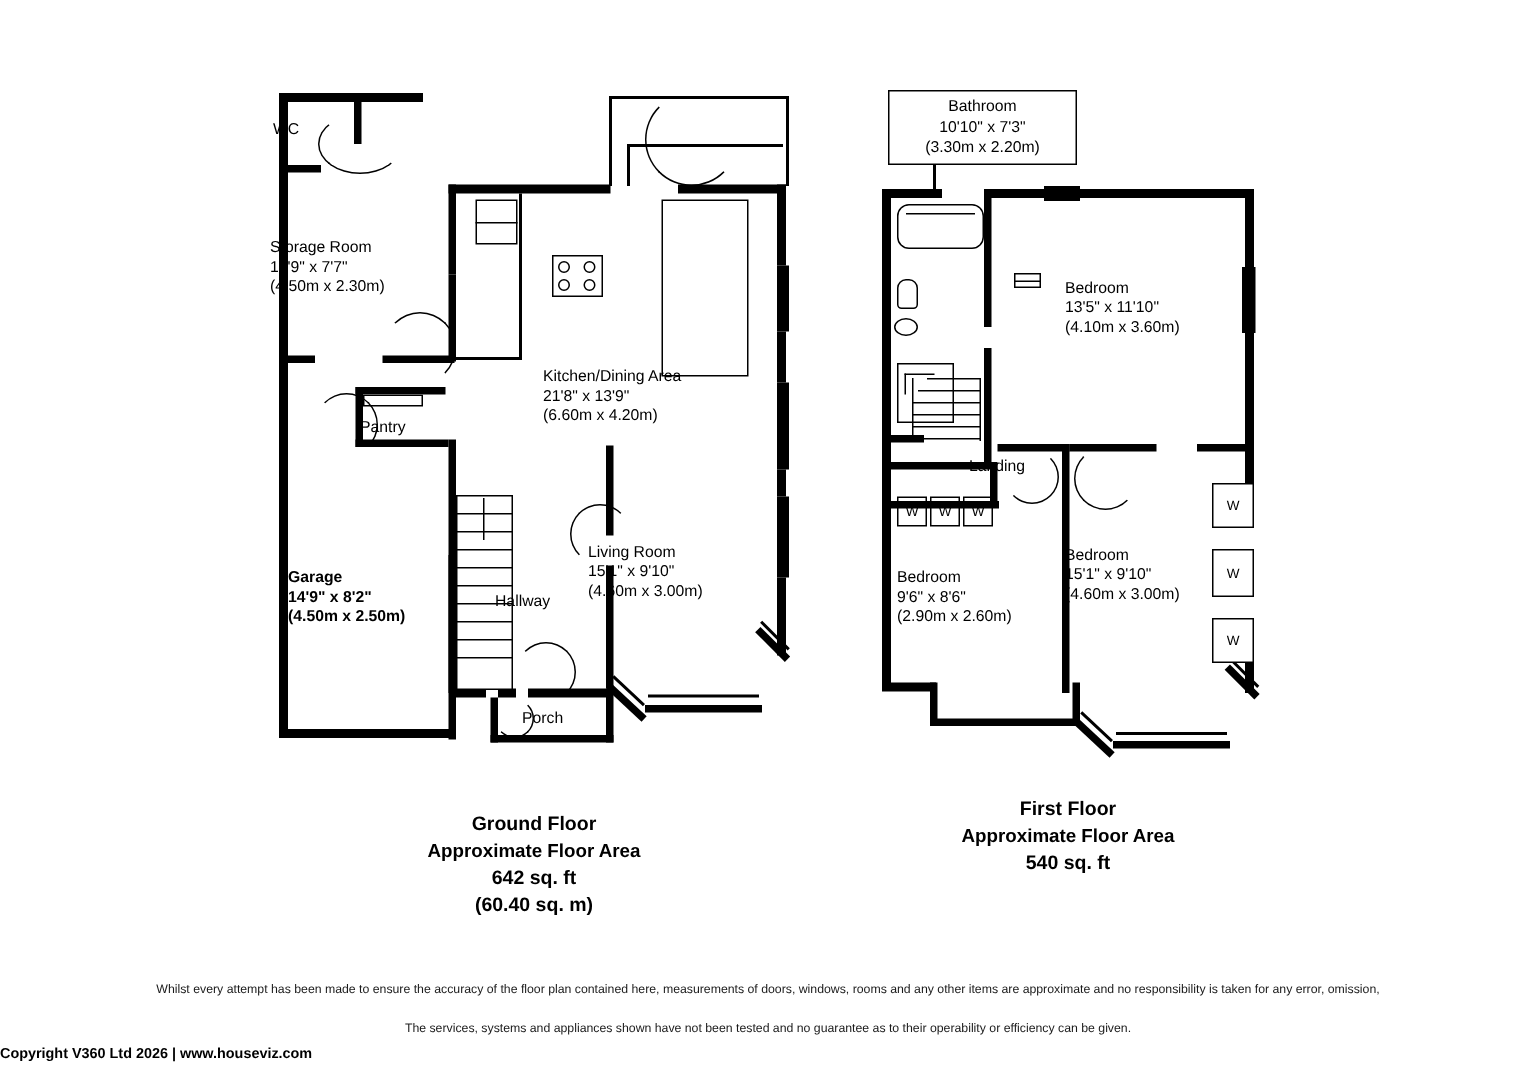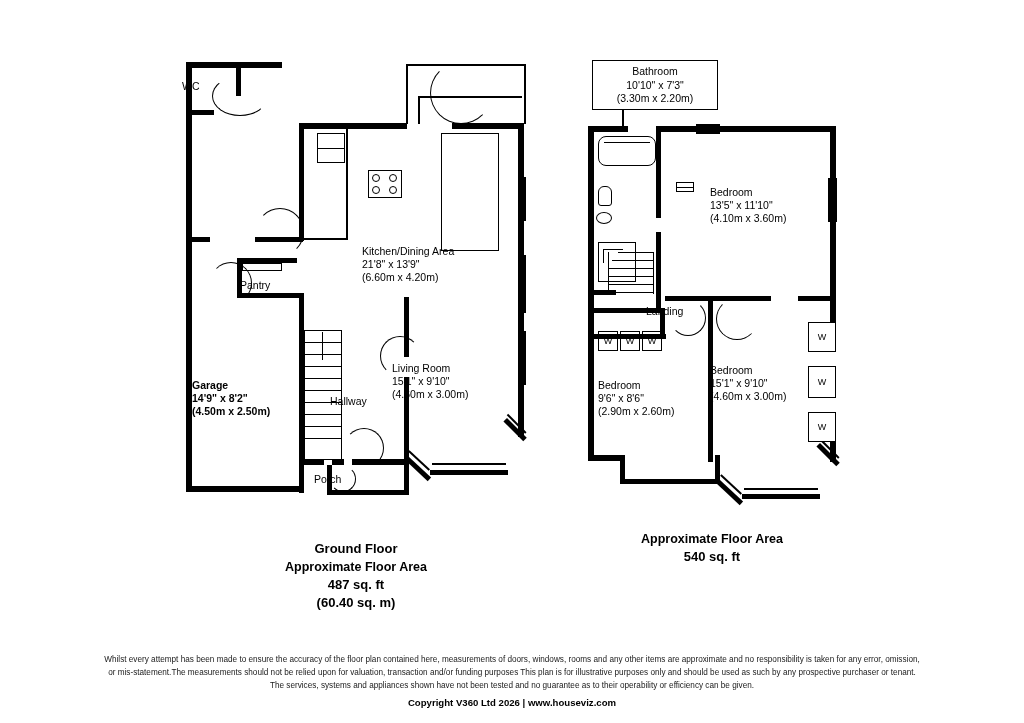--- a/index.html
+++ b/index.html
@@ -93,21 +93,21 @@
     width: 1024px;
     text-align: center;
     font-size: 8.2px;
     line-height: 11.5px;
     color: #1a1a1a;
   }
   .copyright {
     position: absolute;
     left: 0;
     width: 1024px;
-    text-align: center;
+    text-align: left;
     font-size: 9.6px;
     font-weight: bold;
     color: #000;
   }
 
   
   .fx {
     position: absolute;
     border: 1.2px solid #000;
     box-sizing: border-box;
@@ -220,20 +220,25 @@
     <div class="arc" style="left:256px;top:208px;width:48px;height:48px;border-color:transparent;border-top-color:#000;border-right-color:#000;"></div>
     <div class="arc" style="left:210px;top:262px;width:42px;height:42px;border-color:transparent;border-top-color:#000;border-right-color:#000;"></div>
     <div class="arc" style="left:344px;top:428px;width:40px;height:40px;border-color:transparent;border-top-color:#000;border-right-color:#000;"></div>
     <div class="arc" style="left:380px;top:336px;width:40px;height:40px;border-color:transparent;border-top-color:#000;border-left-color:#000;"></div>
     <div class="arc" style="left:330px;top:466px;width:26px;height:26px;border-color:transparent;border-bottom-color:#000;border-right-color:#000;"></div>
 
     <div class="lbl" style="left:182px;top:80px;width:60px;">
       <span>WC</span>
     </div>
 
+    <div class="lbl" style="left:180px;top:159px;width:180px;">
+      <div>Storage Room</div>
+      <div>14'9" x 7'7"</div>
+      <div>(4.50m x 2.30m)</div>
+    </div>
 
     <div class="lbl" style="left:362px;top:245px;width:180px;">
       <div>Kitchen/Dining Area</div>
       <div>21'8" x 13'9"</div>
       <div>(6.60m x 4.20m)</div>
     </div>
 
     <div class="lbl" style="left:240px;top:279px;width:110px;">
       <span>Pantry</span>
     </div>
@@ -247,29 +252,29 @@
     <div class="lbl" style="left:330px;top:395px;width:70px;">
       <span>Hallway</span>
     </div>
 
     <div class="lbl" style="left:392px;top:362px;width:140px;">
       <div>Living Room</div>
       <div>15'1" x 9'10"</div>
       <div>(4.60m x 3.00m)</div>
     </div>
 
-    <div class="lbl" style="left:314px;top:473px;width:70px;">
+    <div class="lbl" style="left:348px;top:473px;width:70px;">
       <span>Porch</span>
     </div>
   </div>
 
   <div class="plan-title" style="left:244px;top:540px;width:224px;">
     <div class="big">Ground Floor</div>
     <div>Approximate Floor Area</div>
-    <div class="big">487 sq. ft</div>
+    <div class="big">642 sq. ft</div>
     <div class="big">(60.40 sq. m)</div>
   </div>
 
   <div class="abs" style="left:560px;top:0;width:464px;height:520px;">
 
     <div class="callout" style="left:32px;top:60px;width:126px;height:50px;">
       <div>Bathroom</div>
       <div>10'10" x 7'3"</div>
       <div>(3.30m x 2.20m)</div>
     </div>
@@ -385,22 +390,22 @@
     </div>
 
     <div class="lbl" style="left:150px;top:364px;width:140px;">
       <div>Bedroom</div>
       <div>15'1" x 9'10"</div>
       <div>(4.60m x 3.00m)</div>
     </div>
   </div>
 
   <div class="plan-title" style="left:600px;top:530px;width:224px;">
+    <div class="big">First Floor</div>
     <div>Approximate Floor Area</div>
     <div class="big">540 sq. ft</div>
   </div>
 
   <div class="disclaimer" style="top:654px;">Whilst every attempt has been made to ensure the accuracy of the floor plan contained here, measurements of doors, windows, rooms and any other items are approximate and no responsibility is taken for any error, omission,</div>
-  <div class="disclaimer" style="top:667px;">or mis-statement.The measurements should not be relied upon for valuation, transaction and/or funding purposes This plan is for illustrative purposes only and should be used as such by any prospective purchaser or tenant.</div>
   <div class="disclaimer" style="top:680px;">The services, systems and appliances shown have not been tested and no guarantee as to their operability or efficiency can be given.</div>
   <div class="copyright" style="top:697px;">Copyright V360 Ltd 2026 | www.houseviz.com</div>
 
 </div>
 
 </body></html>

